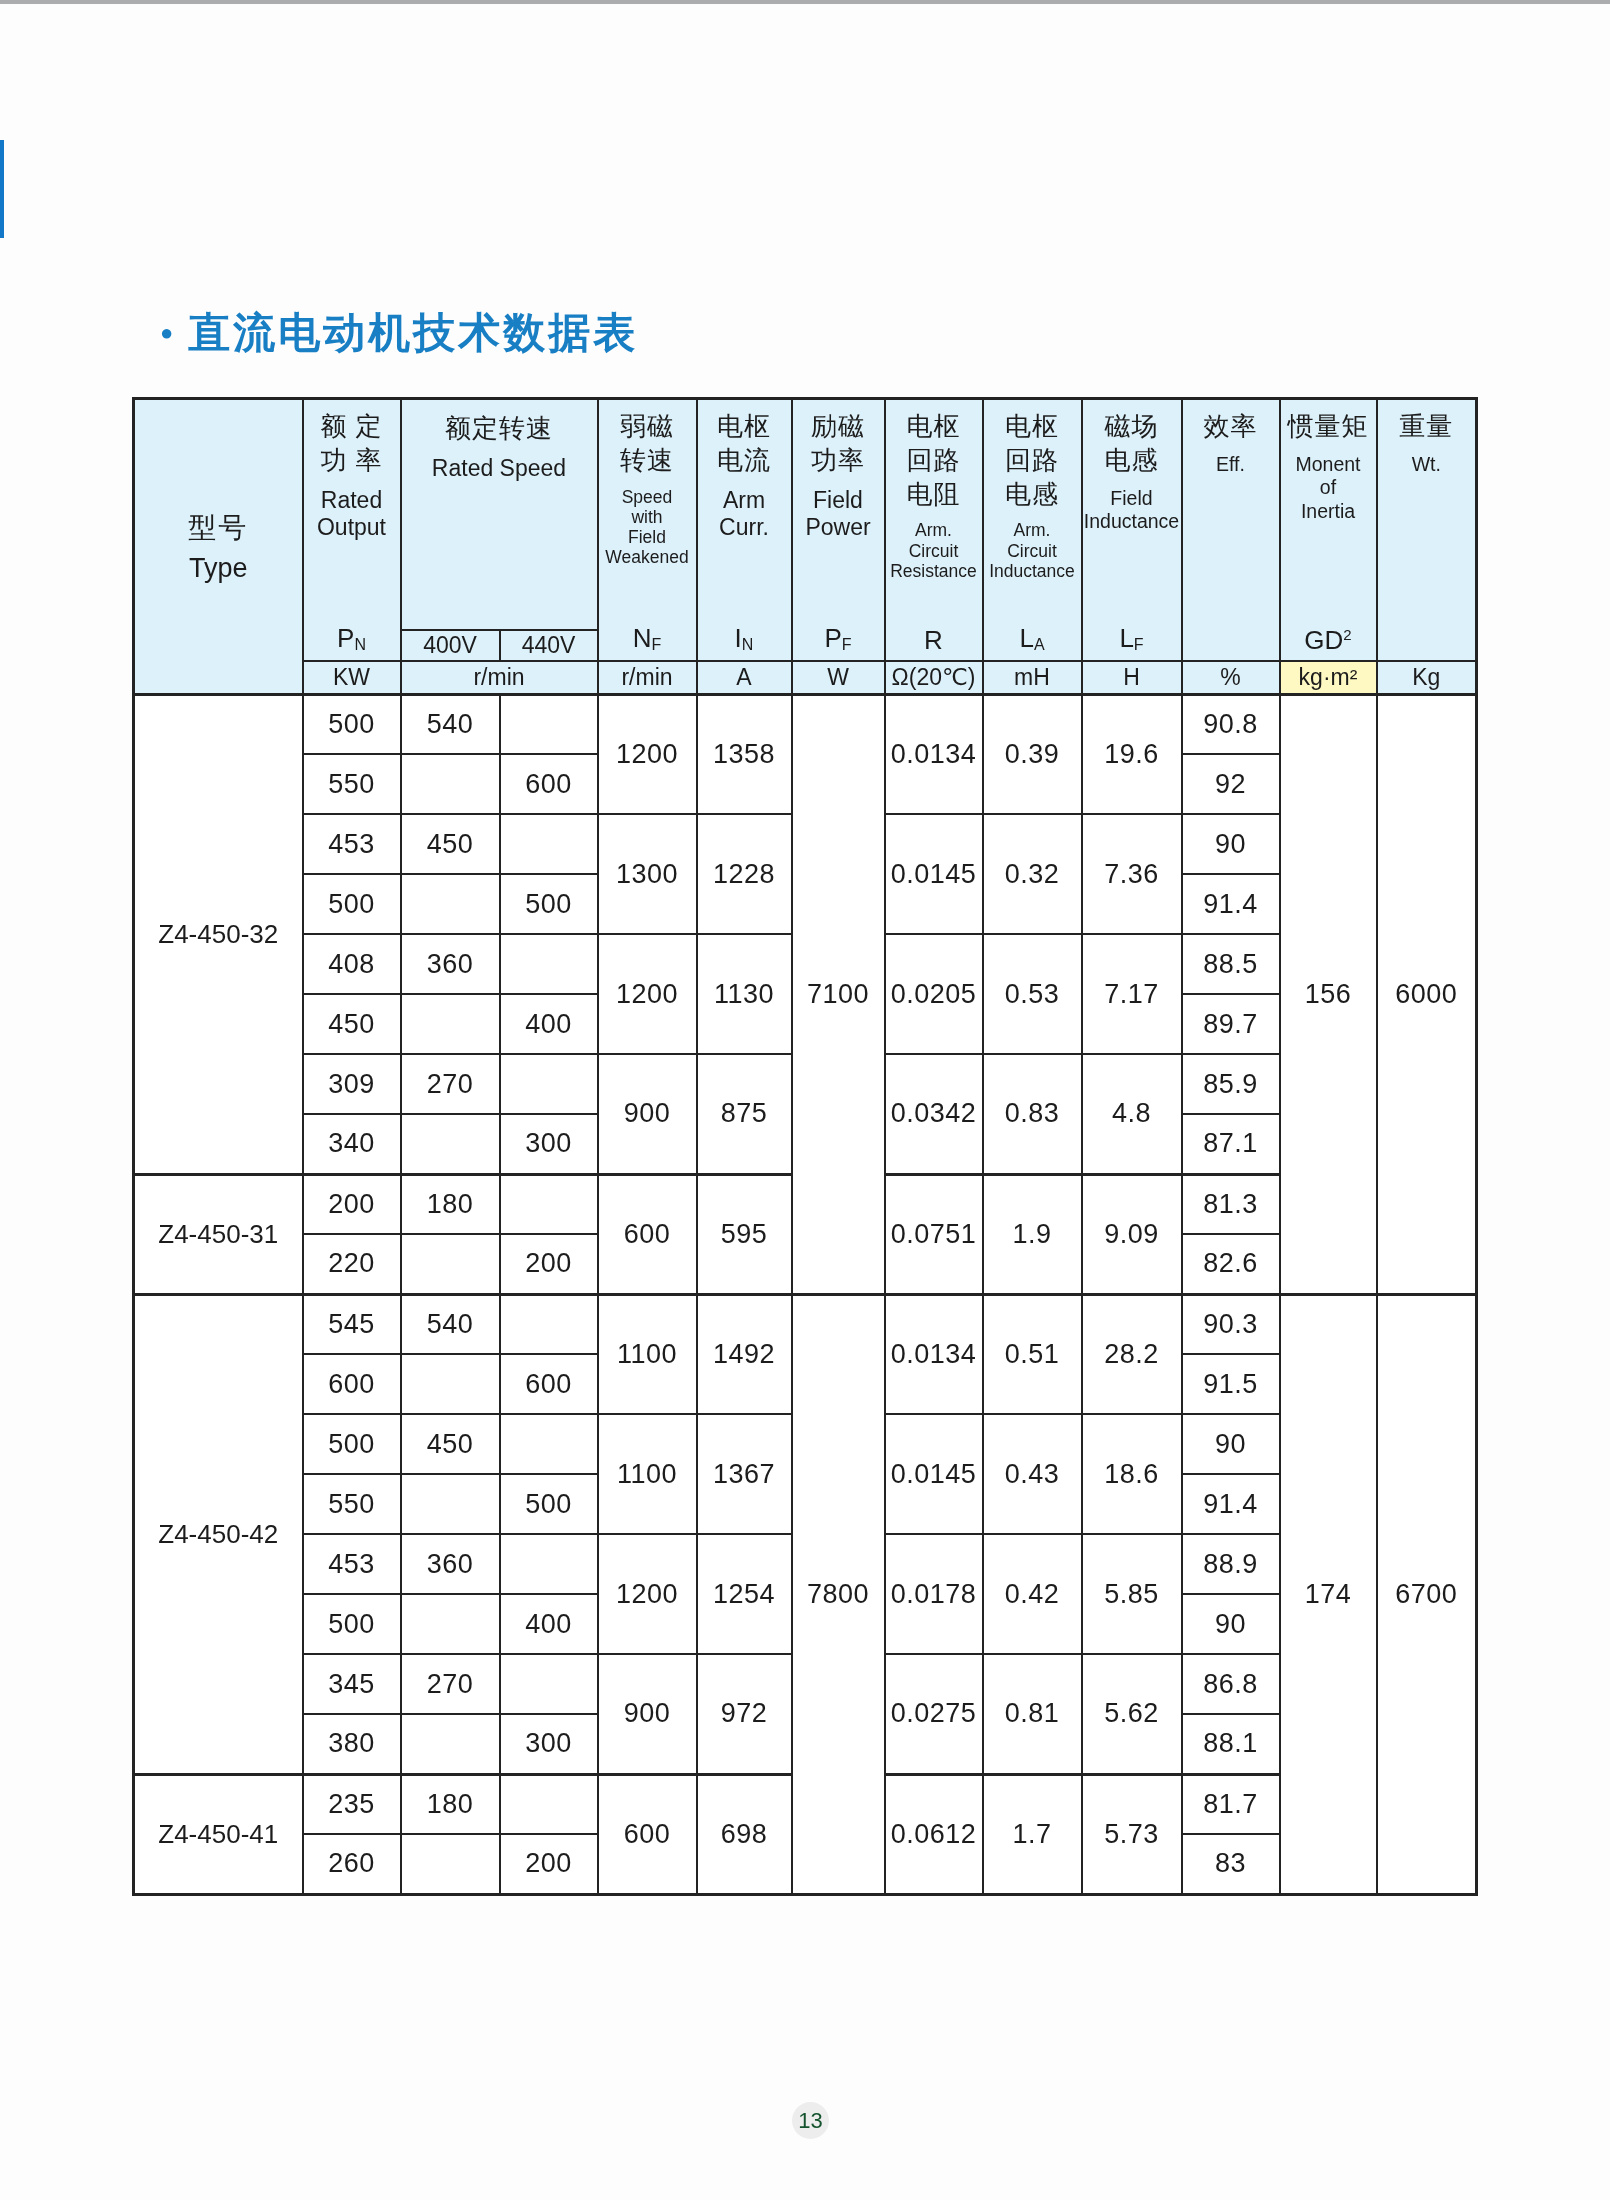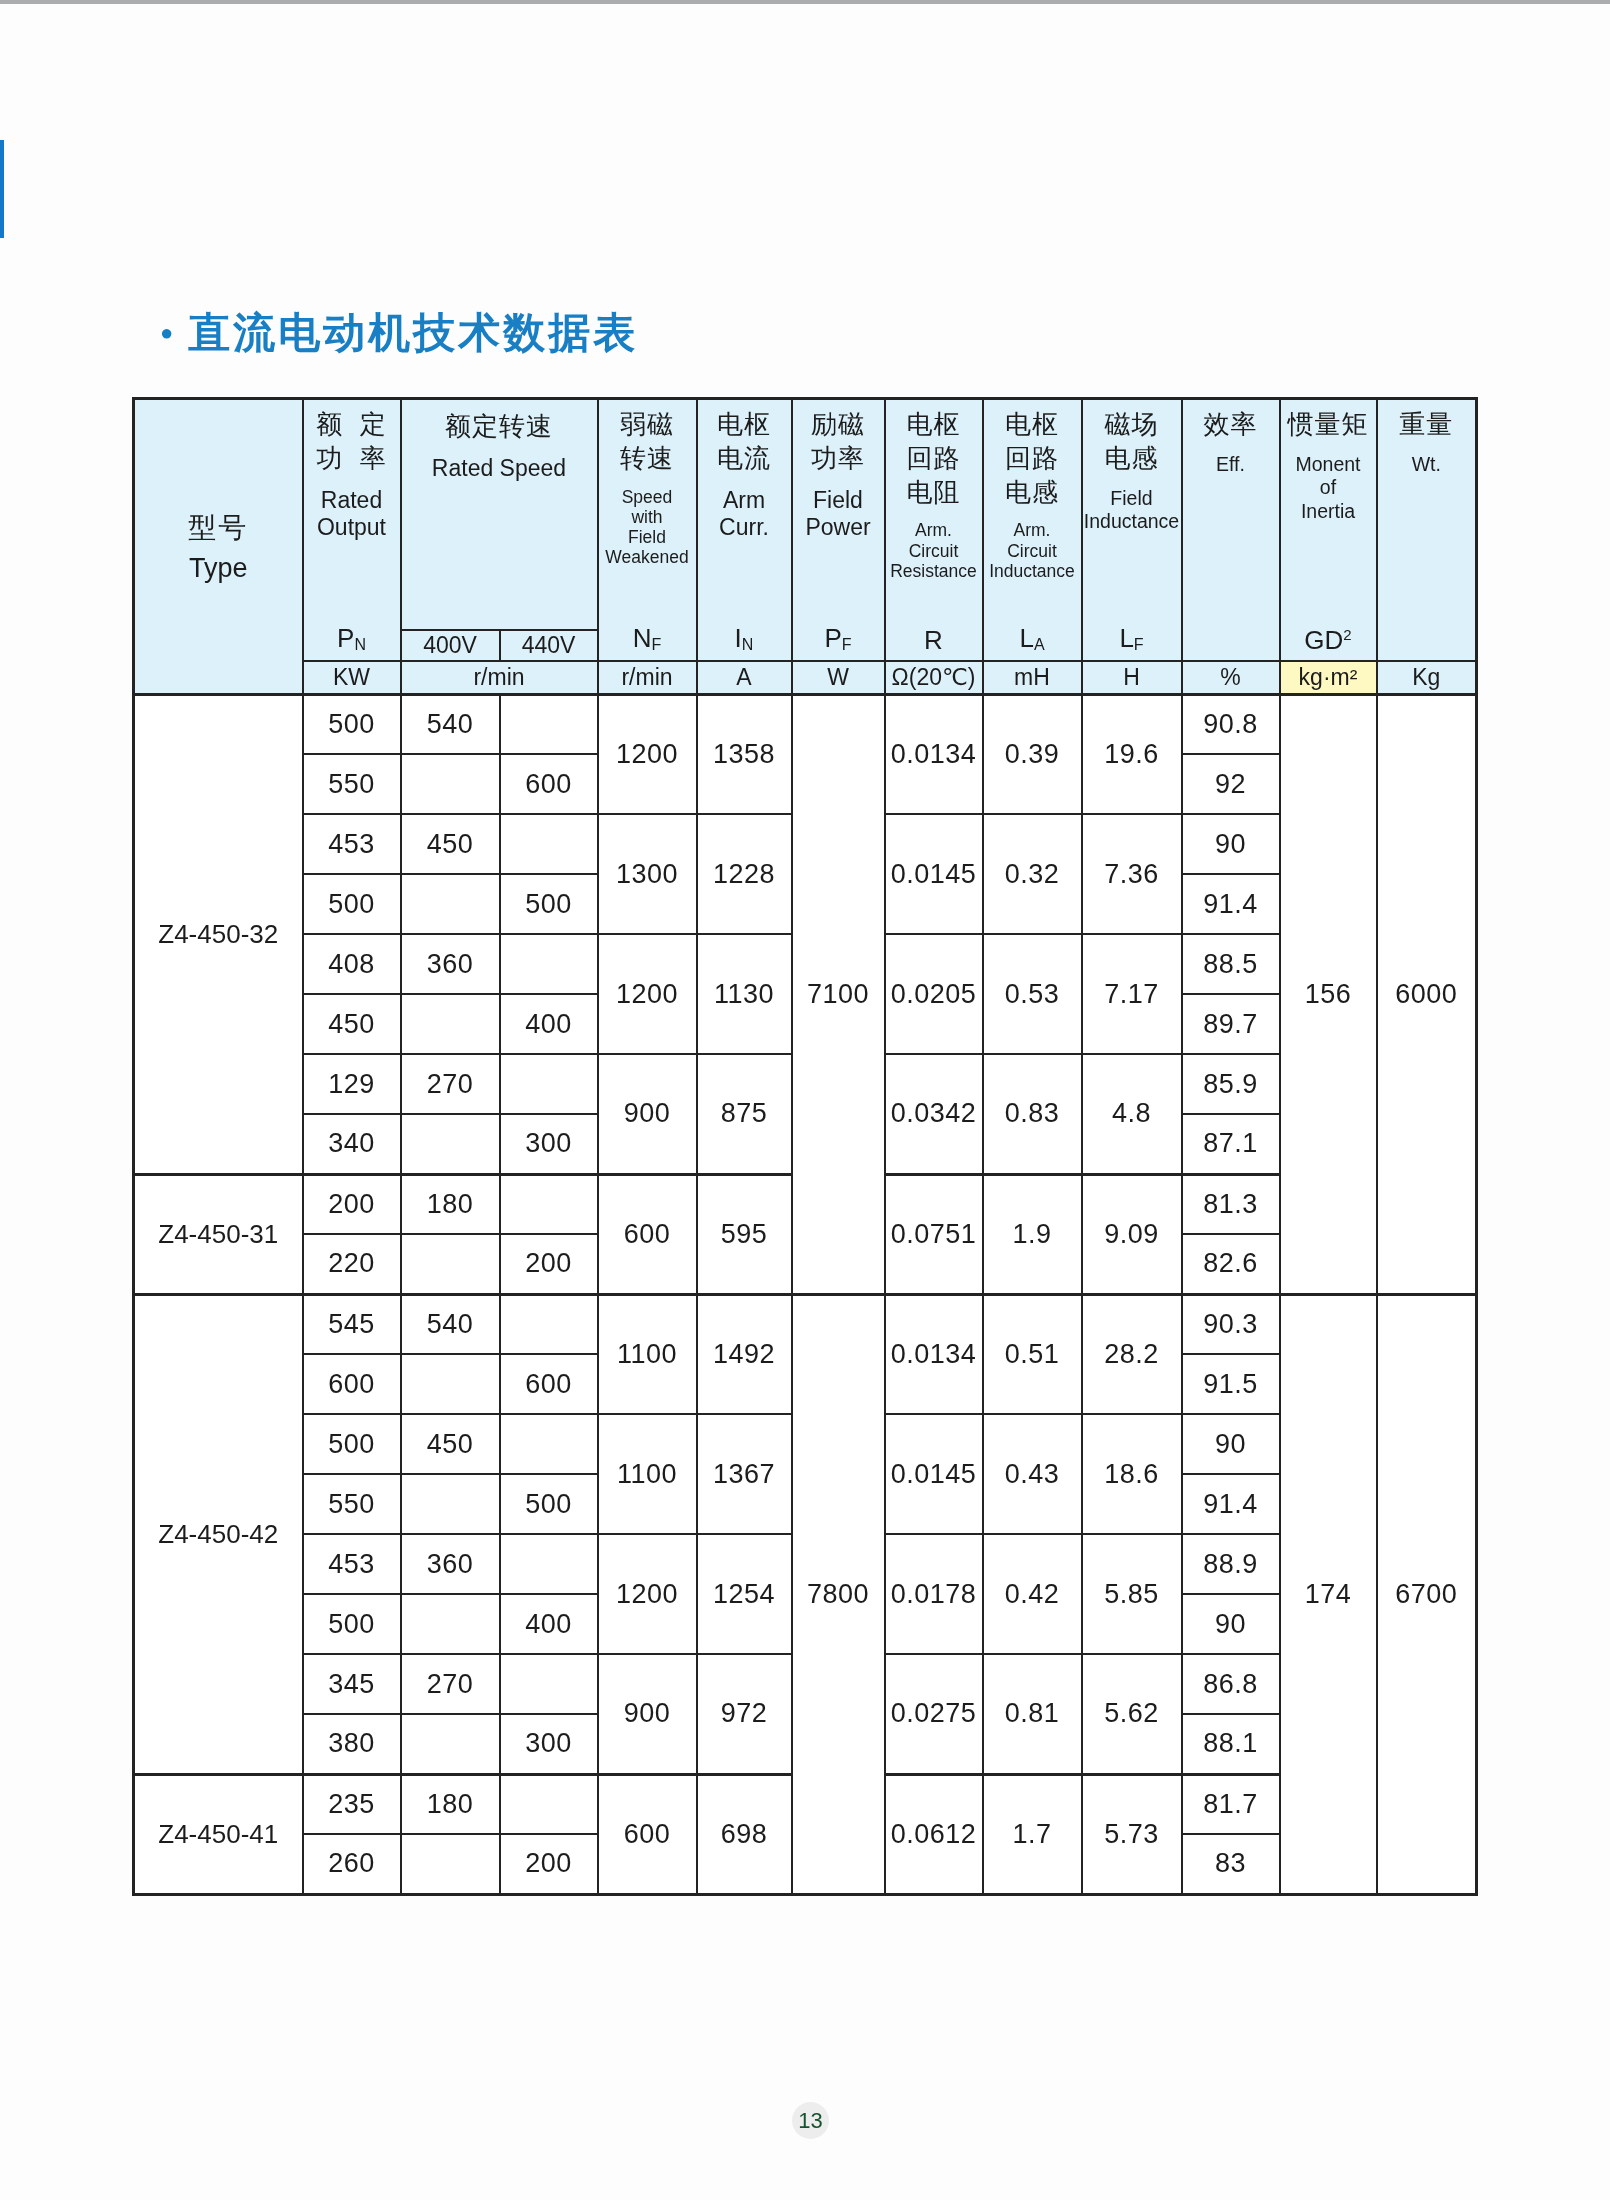--- a/index.html
+++ b/index.html
@@ -31,21 +31,21 @@
   #motor-table tbody tr { height:60px; }
   #motor-table tbody tr.sec td { border-top-width:3px; }
   #motor-table tbody td { font-size:27px; letter-spacing:0.5px; }
   #motor-table tbody td.model { font-size:26px; letter-spacing:0; }
 
   .hcell { height:260px; display:flex; flex-direction:column; align-items:center; }
   .hcell-top { height:225px; display:flex; flex-direction:column; align-items:center; }
   .typecell { display:flex; flex-direction:column; align-items:center; }
   .th-zh { font-size:28px; letter-spacing:2px; }
   .th-en { font-size:27px; margin-top:6px; }
-  .zh { margin-top:10px; font-size:26px; line-height:1.3; white-space:pre-line; letter-spacing:1px;font-family:Liberation Mono, monospace; }
+  .zh { margin-top:10px; font-size:26px; line-height:1.3; white-space:pre-line; letter-spacing:1px; }
   .en { margin-top:9px; font-size:23px; line-height:1.18; white-space:pre-line; }
   .en.small { font-size:17.5px; line-height:1.16; }
   .en.mid { font-size:19.5px; line-height:1.2; }
   .sp { flex:1; }
   .sym { padding-bottom:7px; font-size:26px; line-height:1; }
   .sym .sb { font-size:16px; vertical-align:-3px; }
   .sym .su { font-size:15px; vertical-align:9px; }
   .subv { font-size:23px; }
   .unit { font-size:23px; }
 
@@ -268,21 +268,21 @@
         <td rowspan="2">7.17</td>
         <td>88.5</td>
       </tr>
       <tr>
         <td>450</td>
         <td></td>
         <td>400</td>
         <td>89.7</td>
       </tr>
       <tr>
-        <td>129</td>
+        <td>309</td>
         <td>270</td>
         <td></td>
         <td rowspan="2">900</td>
         <td rowspan="2">875</td>
         <td rowspan="2">0.0342</td>
         <td rowspan="2">0.83</td>
         <td rowspan="2">4.8</td>
         <td>85.9</td>
       </tr>
       <tr>

